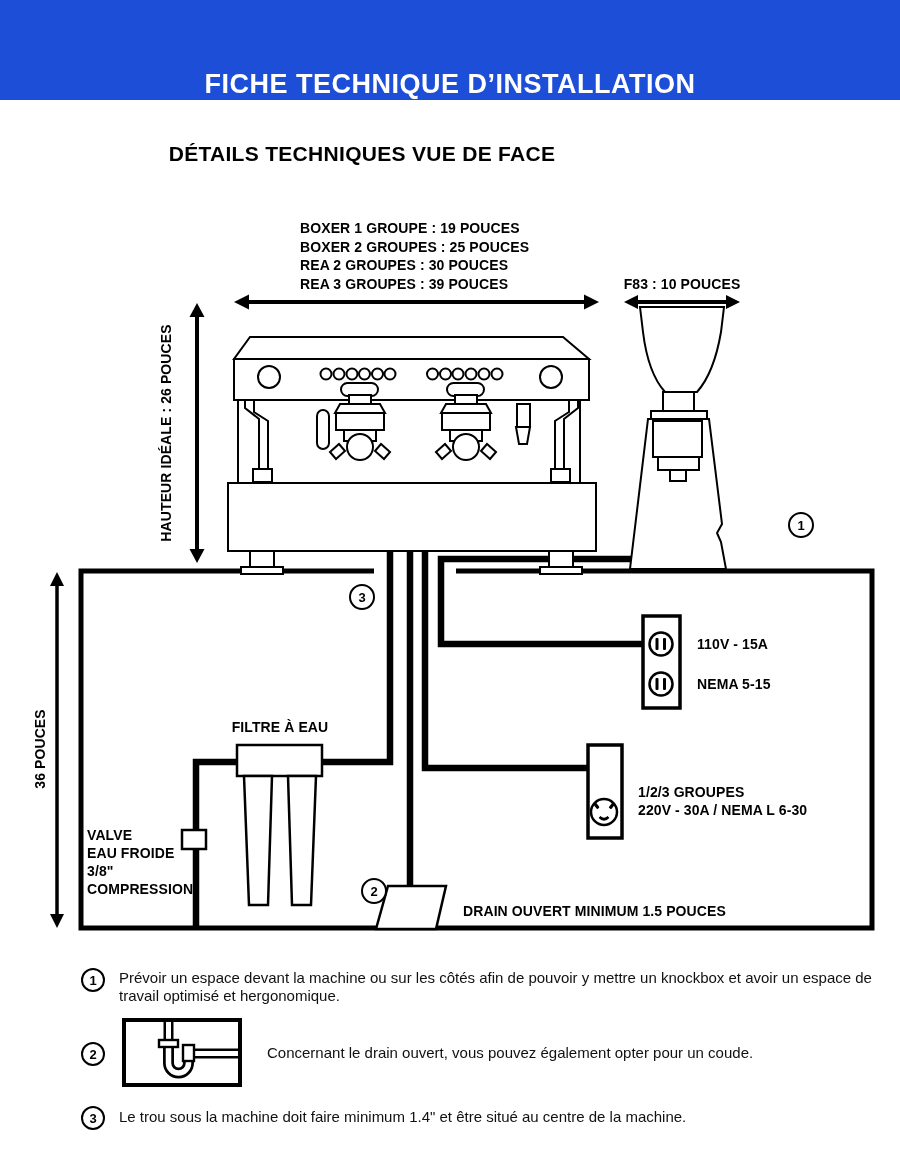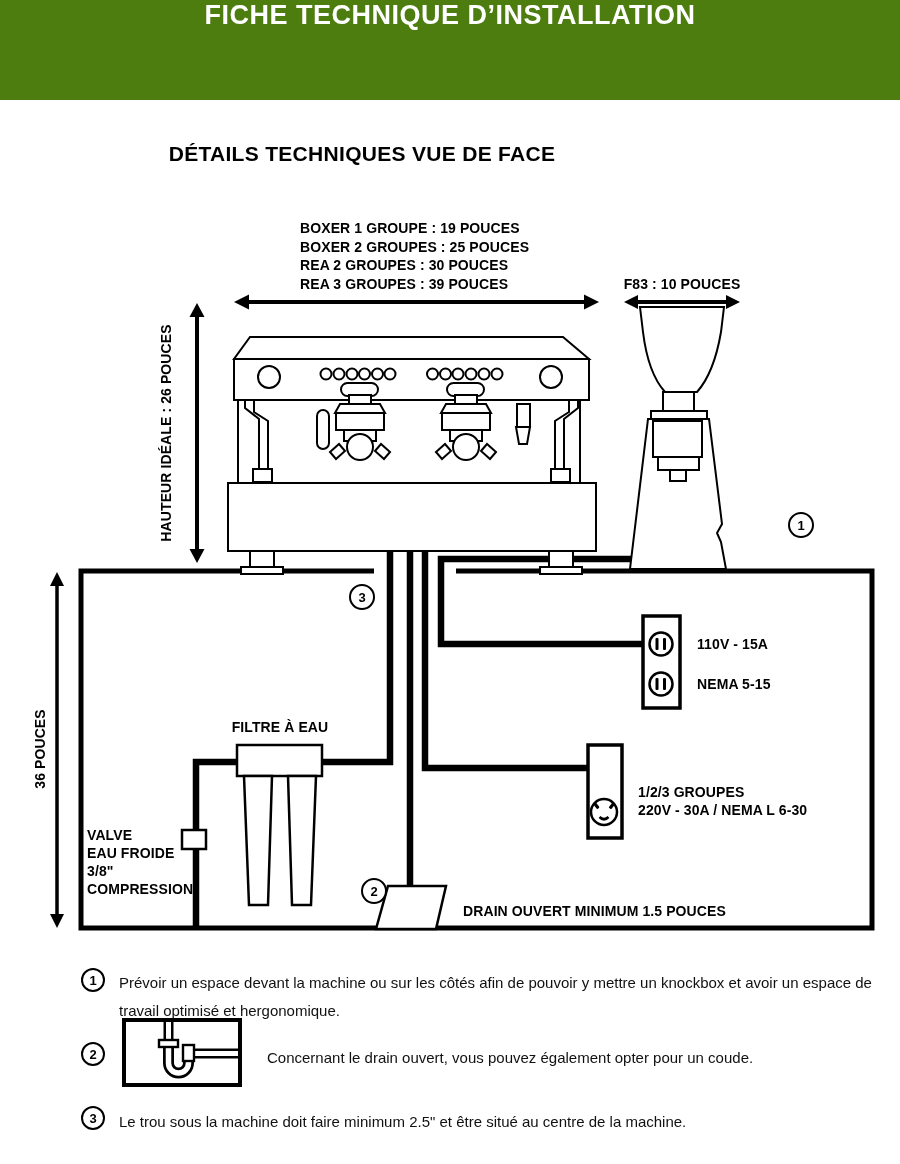--- a/index.html
+++ b/index.html
@@ -1,23 +1,23 @@
 <!DOCTYPE html>
 <html><head>
 <meta charset="utf-8">
 <style>
   html,body{margin:0;padding:0;background:#fff;}
   body{width:900px;height:1164px;position:relative;font-family:"Liberation Sans",sans-serif;color:#000;overflow:hidden;}
-  .header{position:absolute;left:0;top:0;width:900px;height:100px;background:#4d7c0f;display:flex;align-items:flex-start;justify-content:center;}
+  .header{position:absolute;left:0;top:0;width:900px;height:100px;background:#1d4ed8;display:flex;align-items:flex-end;justify-content:center;}
   .header h1{margin:0;color:#fff;font-size:27px;font-weight:bold;letter-spacing:.5px;}
   .subtitle{position:absolute;left:0;top:142px;width:724px;text-align:center;font-size:21px;font-weight:bold;letter-spacing:.3px;}
   .diagram-svg{position:absolute;left:0;top:0;width:900px;height:945px;}
   .note-circle{position:absolute;width:20px;height:20px;border:2px solid #000;border-radius:50%;
     display:flex;align-items:center;justify-content:center;font-size:13px;font-weight:600;background:#fff;}
-  .note-text{position:absolute;font-size:15px;line-height:28px;color:#111;}
+  .note-text{position:absolute;font-size:15px;line-height:18px;color:#111;}
   .trap-box{position:absolute;left:122px;top:1018px;width:112px;height:61px;border:4px solid #000;background:#fff;}
   svg text{font-family:"Liberation Sans",sans-serif;}
   .lbl{font-size:14px;font-weight:600;letter-spacing:.1px;}
   .callout-num{font-size:13px;font-weight:600;}
 </style>
 </head>
 <body>
 
 <div class="header">
   <h1>FICHE TECHNIQUE D’INSTALLATION</h1>
@@ -207,13 +207,13 @@
     <line x1="66" y1="31.5" x2="112" y2="31.5" stroke="#fff" stroke-width="5"></line>
     <rect x="33" y="18" width="19" height="7" fill="#fff" stroke="#000" stroke-width="2.4"></rect>
     <rect x="57" y="23" width="11" height="16" fill="#fff" stroke="#000" stroke-width="2.4"></rect>
   </svg>
 </div>
 <div class="note-text" style="left:267px;top:1044px;width:600px;">Concernant le drain ouvert, vous pouvez également opter pour un coude.</div>
 
 <div class="note-circle" style="left:81px;top:1106px;">
   <span>3</span>
 </div>
-<div class="note-text" style="left:119px;top:1108px;width:760px;">Le trou sous la machine doit faire minimum 2.5" et être situé au centre de la machine.</div>
+<div class="note-text" style="left:119px;top:1108px;width:760px;">Le trou sous la machine doit faire minimum 1.4" et être situé au centre de la machine.</div>
 
 </body></html>

